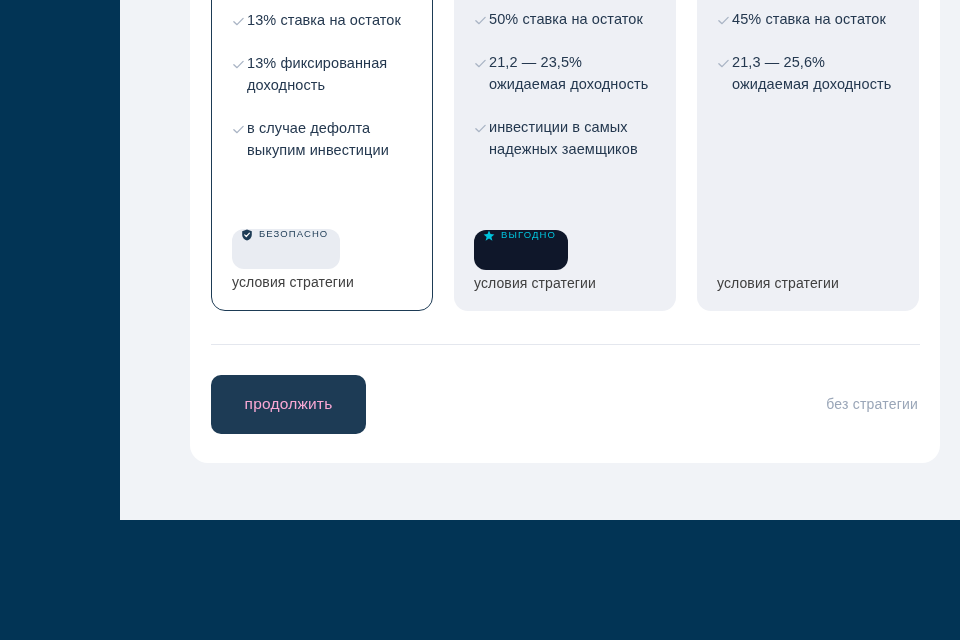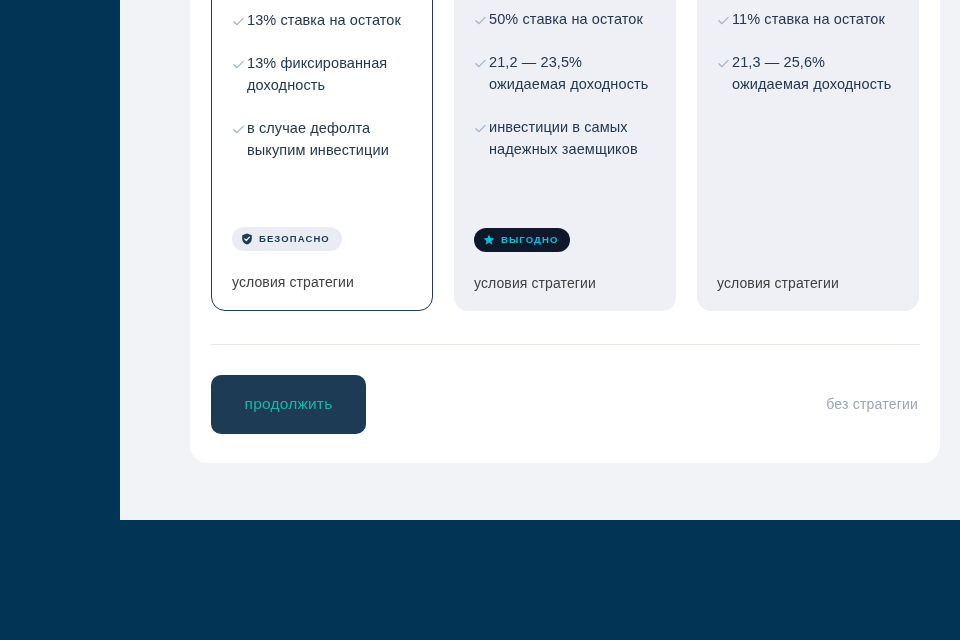--- a/index.html
+++ b/index.html
@@ -100,27 +100,27 @@
   }
 
   
   .badge-slot {
     height: 24px;
     margin-bottom: 23px;
   }
 
   .badge {
     display: inline-flex;
-    align-items: center;
+    align-items: flex-start;
     gap: 6px;
-    height: 24px;
+    height: 40px;
     padding: 0 12px 0 9px;
     border-radius: 12px;
     font-size: 9.5px;
-    font-weight: bold;
+    font-weight: normal;
     letter-spacing: 1.1px;
     text-transform: uppercase;
   }
 
   .badge.safe {
     background: #e9ecf2;
     color: #1d3b55;
   }
 
   .badge.profit {
@@ -160,21 +160,21 @@
     align-items: center;
     justify-content: space-between;
   }
 
   .primary-button {
     width: 155px;
     height: 59px;
     border: none;
     border-radius: 10px;
     background: #1d3b55;
-    color: #14b8a6;
+    color: #f9a8d4;
     font-family: "Liberation Sans", sans-serif;
     font-size: 15.5px;
     letter-spacing: 0.2px;
     cursor: pointer;
   }
 
   .secondary-link {
     font-size: 14px;
     color: #9aa6b8;
     letter-spacing: 0.2px;
@@ -275,21 +275,21 @@
       </div>
 
       <div class="card">
         <div class="features">
           <div class="feature">
             <span class="check-icon">
               <svg viewBox="0 0 14 14" width="13" height="13">
                   <path d="M2 7.2 L5.4 10.4 L12 3.6" fill="none" stroke="#a9b4c4" stroke-width="1.4" stroke-linecap="round" stroke-linejoin="round"></path>
                 </svg>
             </span>
-            <span class="feature-text">11% ставка на остаток</span>
+            <span class="feature-text">45% ставка на остаток</span>
           </div>
           <div class="feature">
             <span class="check-icon">
               <svg viewBox="0 0 14 14" width="13" height="13">
                   <path d="M2 7.2 L5.4 10.4 L12 3.6" fill="none" stroke="#a9b4c4" stroke-width="1.4" stroke-linecap="round" stroke-linejoin="round"></path>
                 </svg>
             </span>
             <span class="feature-text">21,3 — 25,6% ожидаемая доходность</span>
           </div>
         </div>

